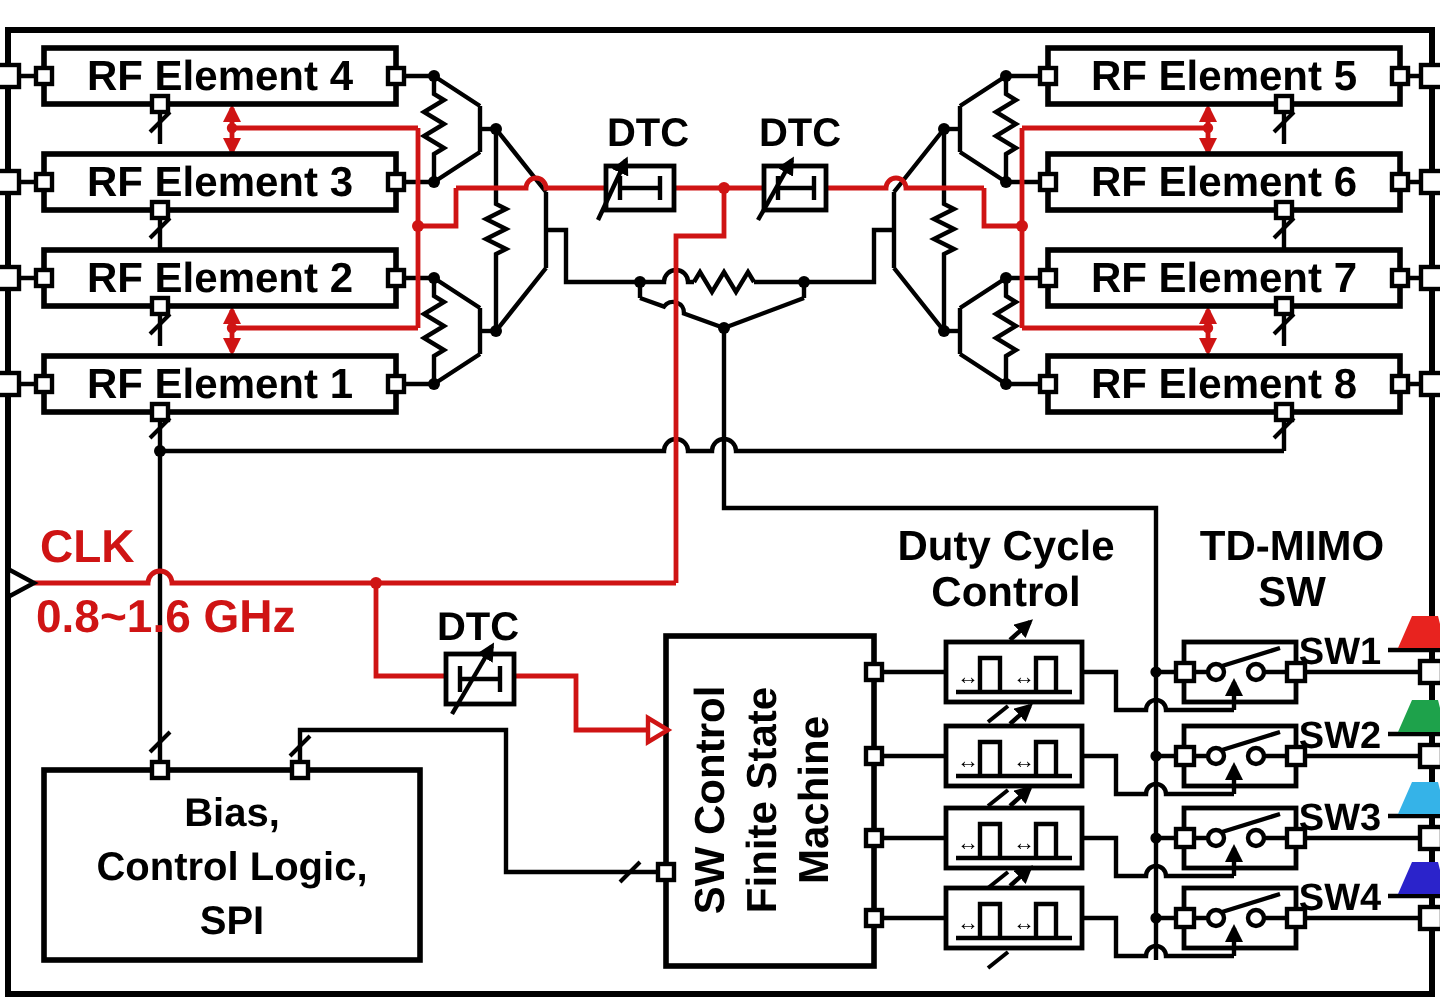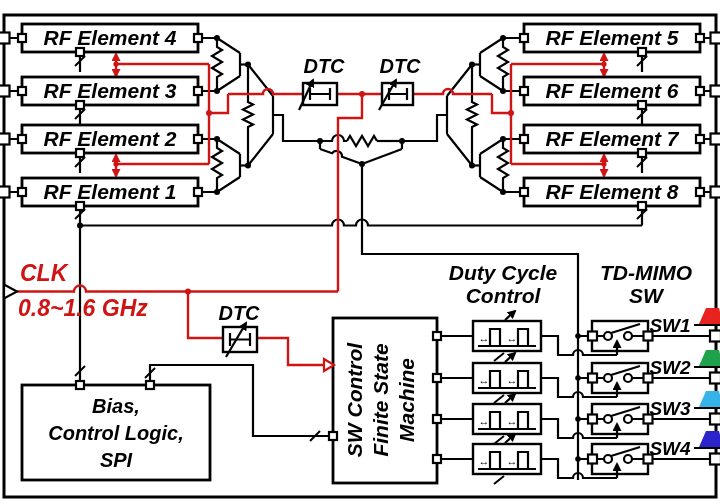--- a/index.html
+++ b/index.html
@@ -1,17 +1,17 @@
 <!DOCTYPE html>
 <html><head>
 <meta charset="utf-8">
 <style>
   html,body{margin:0;padding:0;background:#ffffff;}
   #stage{position:relative;width:720px;height:504px;background:#ffffff;overflow:hidden;
-         font-family:"Liberation Sans",sans-serif;font-style:italic;}
+         font-family:"Liberation Sans",sans-serif;}
   svg{position:absolute;left:0;top:0;}
   .w{stroke:#000;stroke-width:2.2;fill:none;}
   .r{stroke:#cf1414;stroke-width:2.4;fill:none;}
   .bx{fill:#fff;stroke:#000;stroke-width:2.8;}
   .bx2{fill:#fff;stroke:#000;stroke-width:2.4;}
   .port{fill:#fff;stroke:#000;stroke-width:2.2;}
   .dot{fill:#000;stroke:none;}
   .rdot{fill:#cf1414;stroke:none;}
   .sl{stroke:#000;stroke-width:2;fill:none;}
   .t{font-weight:bold;fill:#000;}

